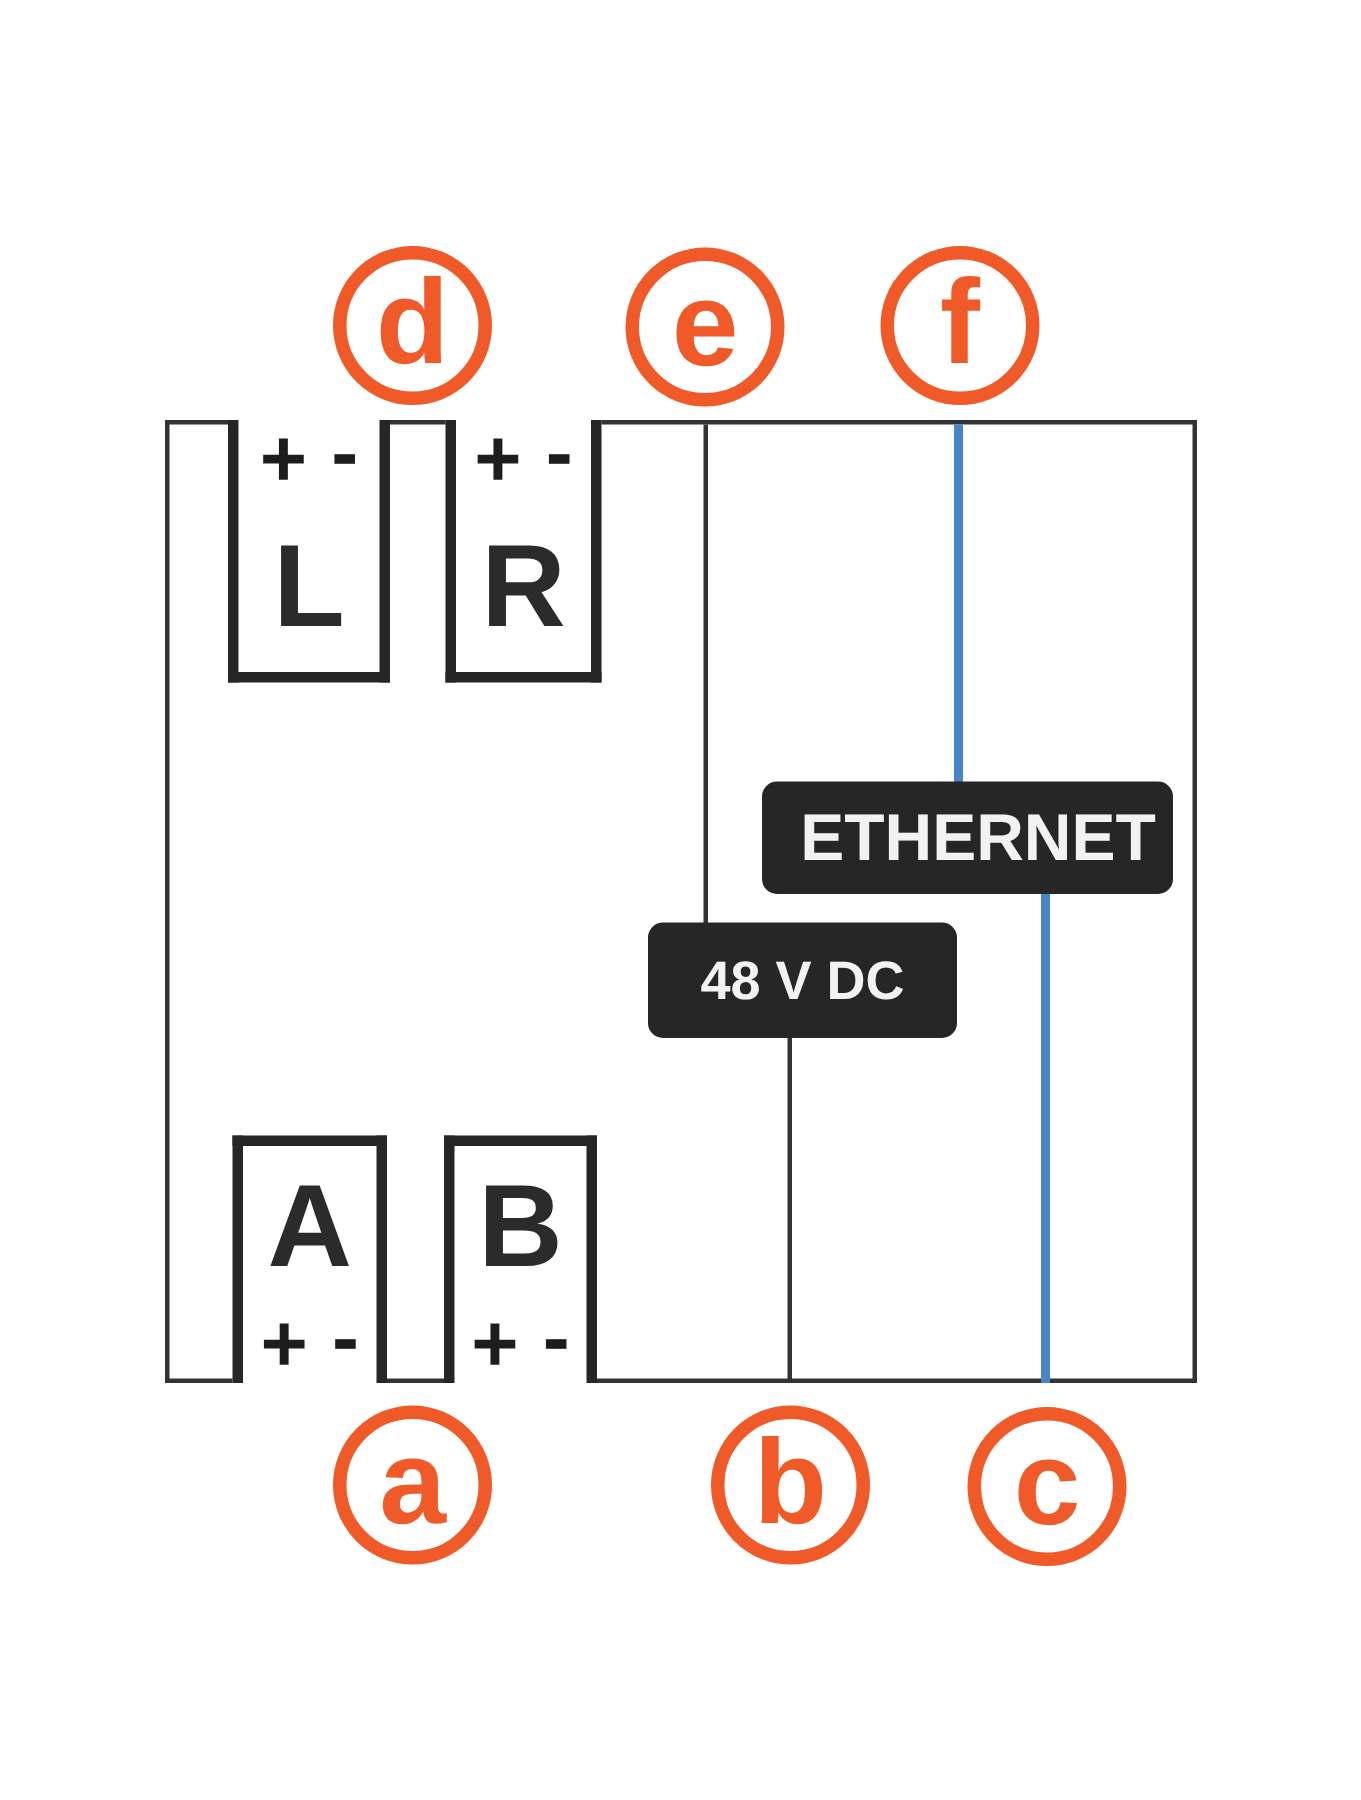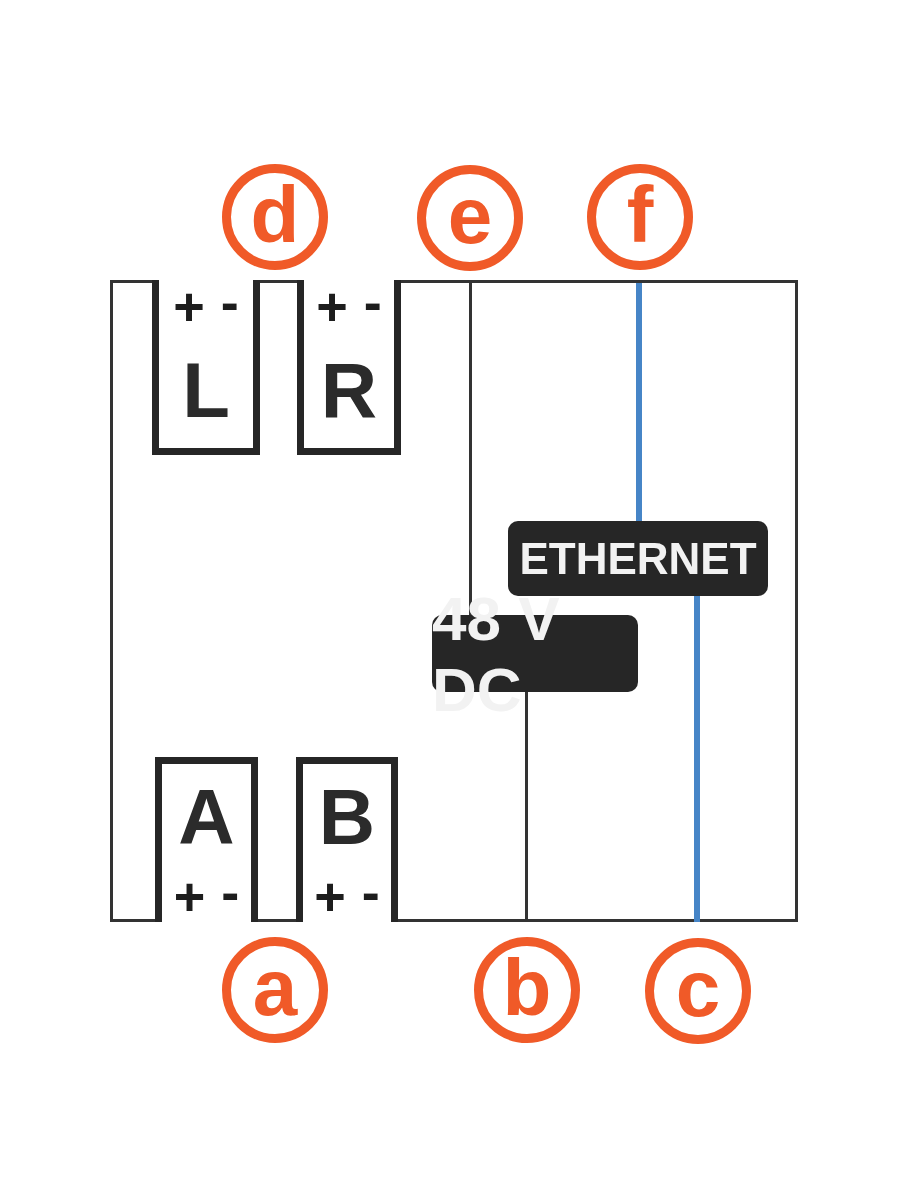--- a/index.html
+++ b/index.html
@@ -60,22 +60,22 @@
   .port-label{
     position:absolute;
     background:#262626;
     color:#F2F2F2;
     border-radius:10px;
     display:flex;align-items:center;justify-content:center;
     font-weight:bold;
     letter-spacing:0px;
     z-index:5;
   }
-  #label-ethernet{left:508px;top:521px;width:260px;height:75px;font-size:44px;}
-  #label-power{left:432px;top:615px;width:206px;height:77px;font-size:62px;}
+  #label-ethernet{left:508px;top:521px;width:260px;height:75px;font-size:44px;padding-left:14px;}
+  #label-power{left:432px;top:615px;width:206px;height:77px;font-size:36px;}
   
   .callout{
     position:absolute;
     width:106px;height:106px;
     box-sizing:border-box;
     border:9px solid #F05A28;
     border-radius:50%;
     background:#ffffff;
     display:flex;align-items:center;justify-content:center;
     color:#F05A28;

